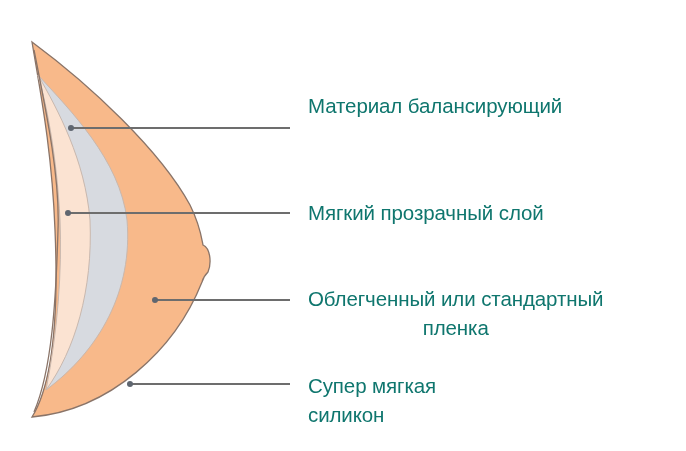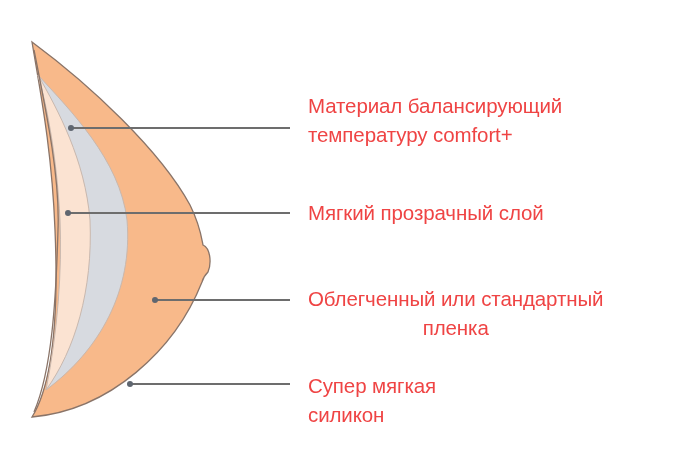--- a/index.html
+++ b/index.html
@@ -1,18 +1,18 @@
 <!DOCTYPE html>
 <html><head>
 <meta charset="utf-8">
 <style>
   html, body { margin: 0; padding: 0; background: #ffffff; }
   body { width: 686px; height: 451px; position: relative; overflow: hidden; font-family: "Liberation Sans", sans-serif; }
   #diagram { position: absolute; left: 0; top: 0; width: 686px; height: 451px; }
-  .label { position: absolute; left: 308px; color: #ef4444; font-size: 20.5px; line-height: 29px; letter-spacing: -0.1px; }
+  .label { position: absolute; left: 308px; color: #0f766e; font-size: 20.5px; line-height: 29px; letter-spacing: -0.1px; }
   .label div { white-space: nowrap; }
 </style>
 </head>
 <body>
 
 <svg id="diagram" viewBox="0 0 686 451" xmlns="http://www.w3.org/2000/svg">
 
   <path d="M32 42 C 90 85, 160 150, 190 205 C 200 225, 202 240, 203 245 C 210 248, 212 262, 208 272 C 204 276, 203 278, 202 282 C 175 350, 110 410, 32 417 C 55 380, 58 300, 55 230 C 52 150, 40 90, 32 42 Z" fill="#f8b98a" stroke="#8a7468" stroke-width="1.3"></path>
 
   <path d="M38 75 C 70 110, 120 160, 127 220 C 133 290, 100 350, 46 390 C 60 330, 62 270, 60 220 C 57 160, 48 110, 38 75 Z" fill="#d7dae0" stroke="#c9b8ae" stroke-width="1"></path>
@@ -34,21 +34,20 @@
     <circle cx="155" cy="300" r="3" fill="#5f6670"></circle>
   </g>
   <g>
     <line x1="130" y1="384" x2="290" y2="384" stroke="#6d6d6d" stroke-width="2"></line>
     <circle cx="130" cy="384" r="3" fill="#5f6670"></circle>
   </g>
 </svg>
 
 <div class="label" style="top:91px;">
   <div>Материал балансирующий</div>
-  <div>температуру comfort+</div>
 </div>
 <div class="label" style="top:198px;text-align:center;">
   <div>Мягкий прозрачный слой</div>
 </div>
 <div class="label" style="top:284px;text-align:center;">
   <div>Облегченный или стандартный</div>
   <div>пленка</div>
 </div>
 <div class="label" style="top:371px;">
   <div>Супер мягкая</div>

